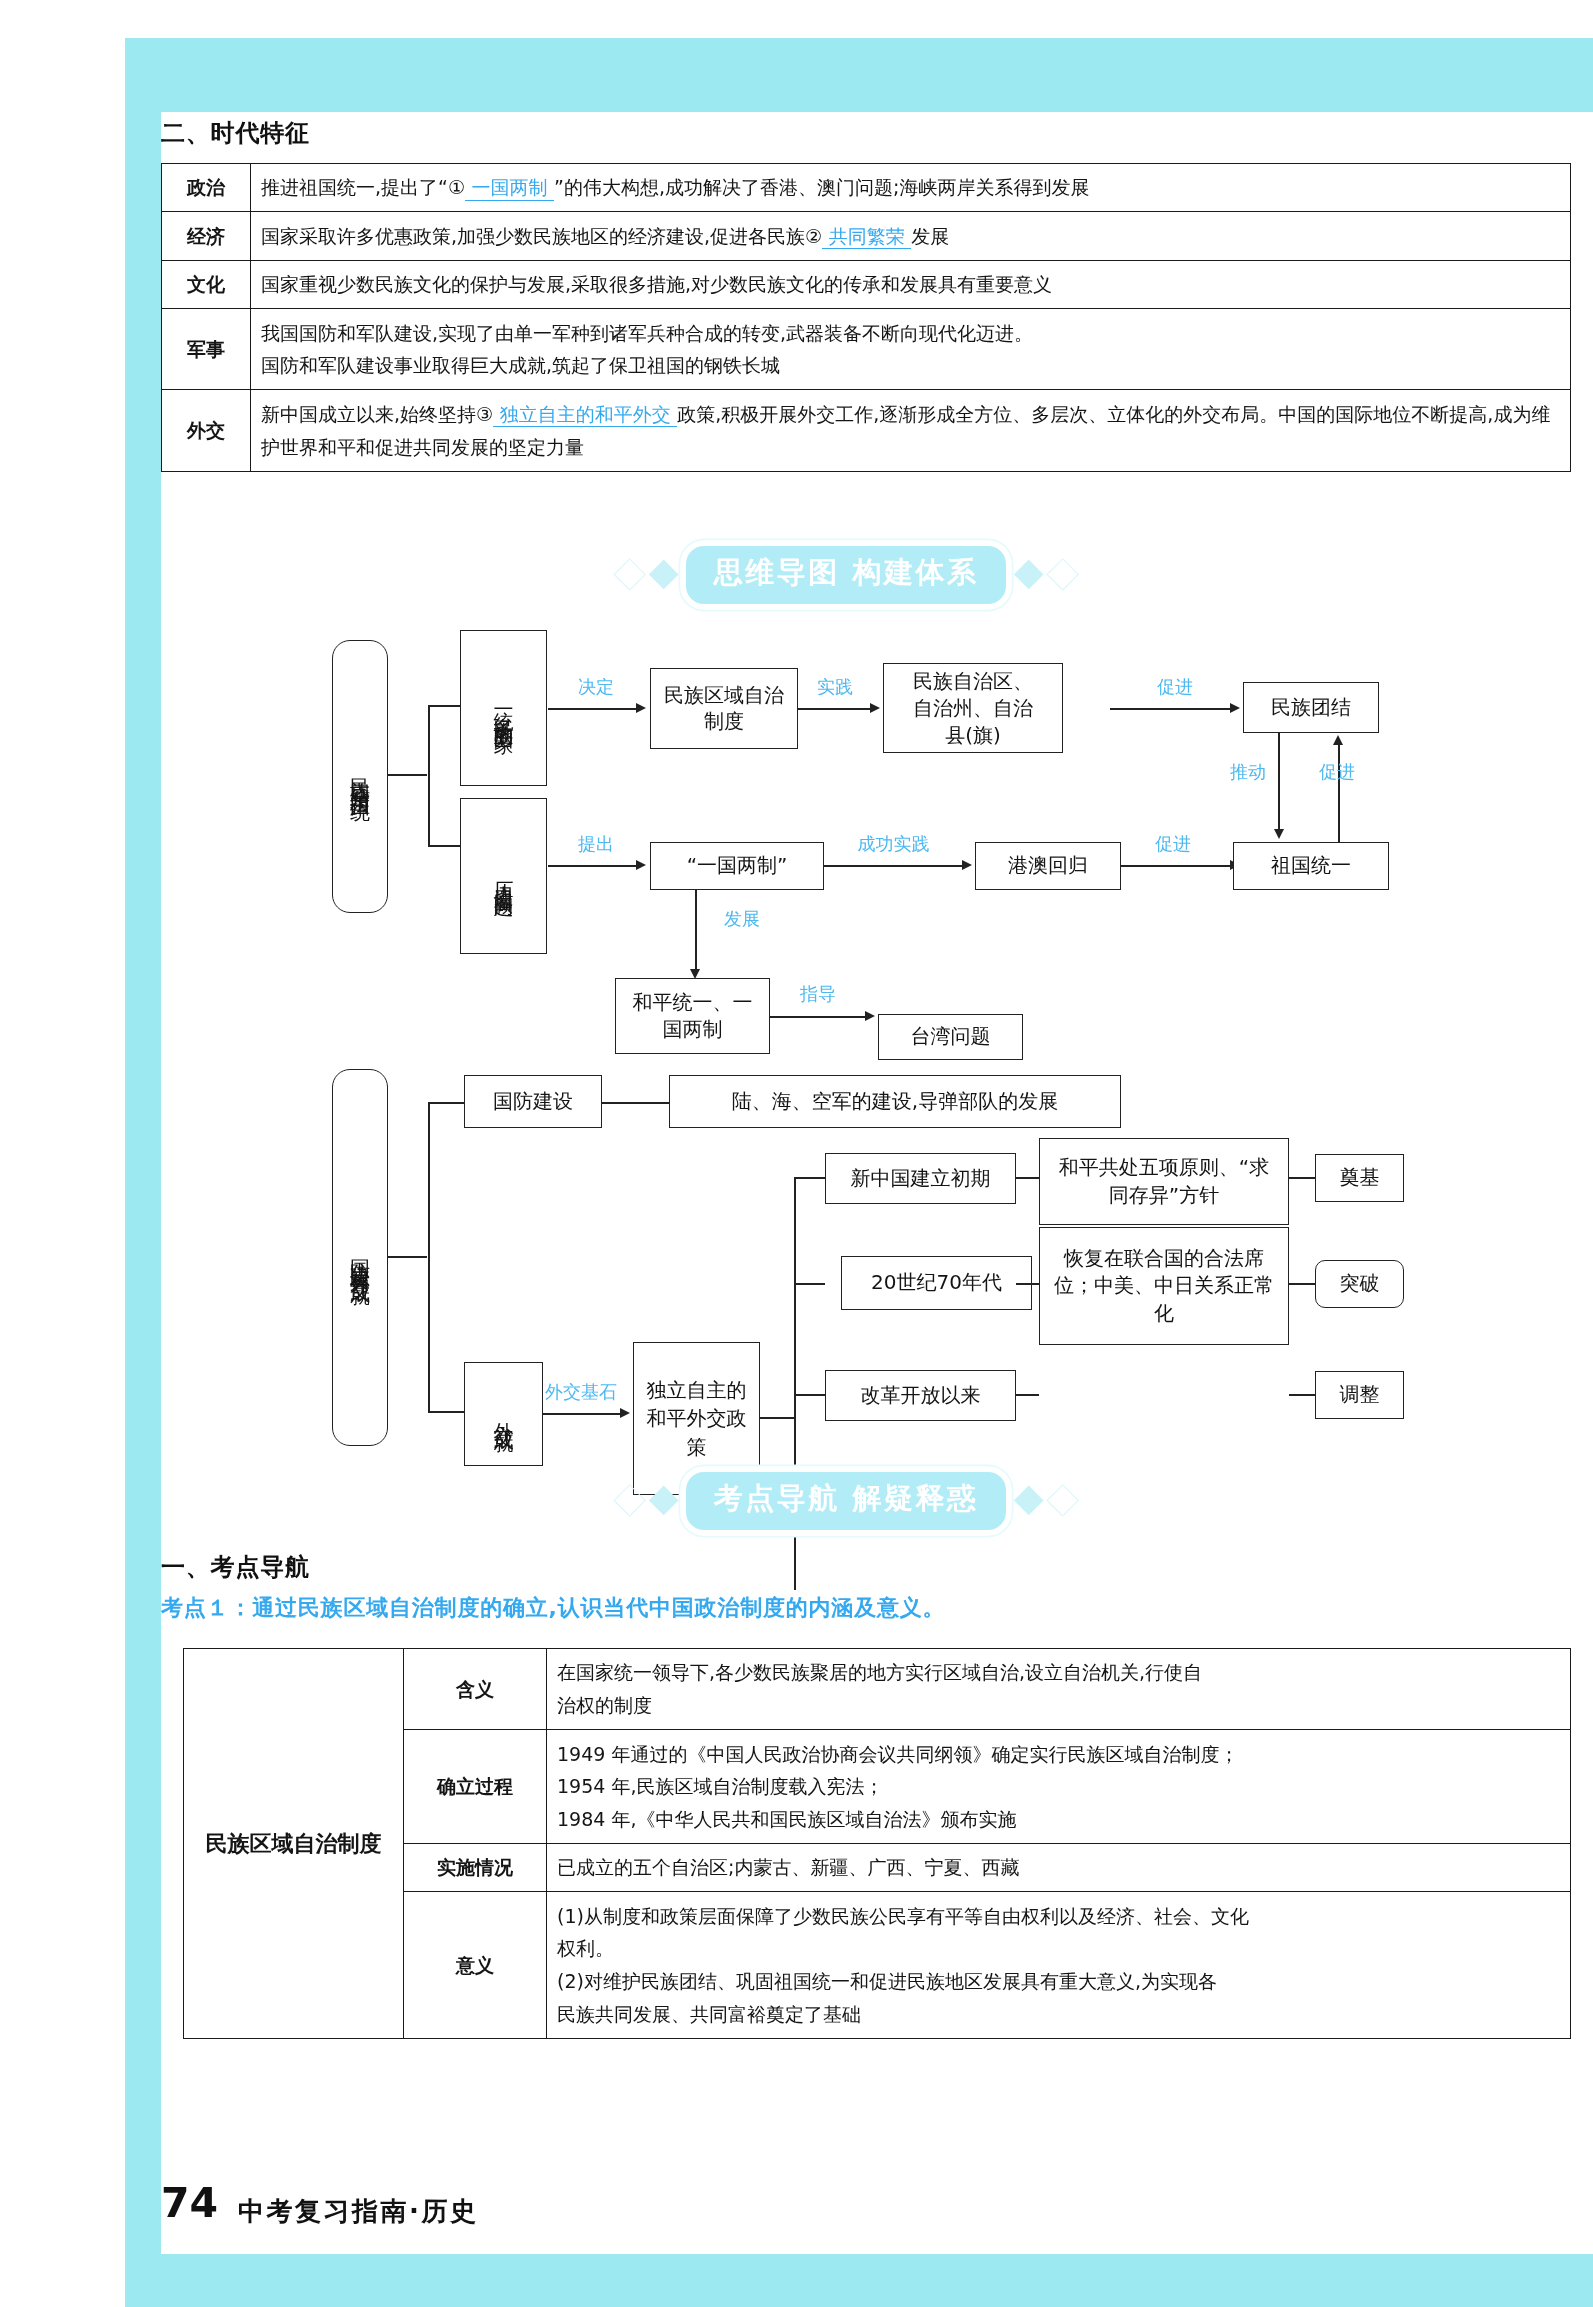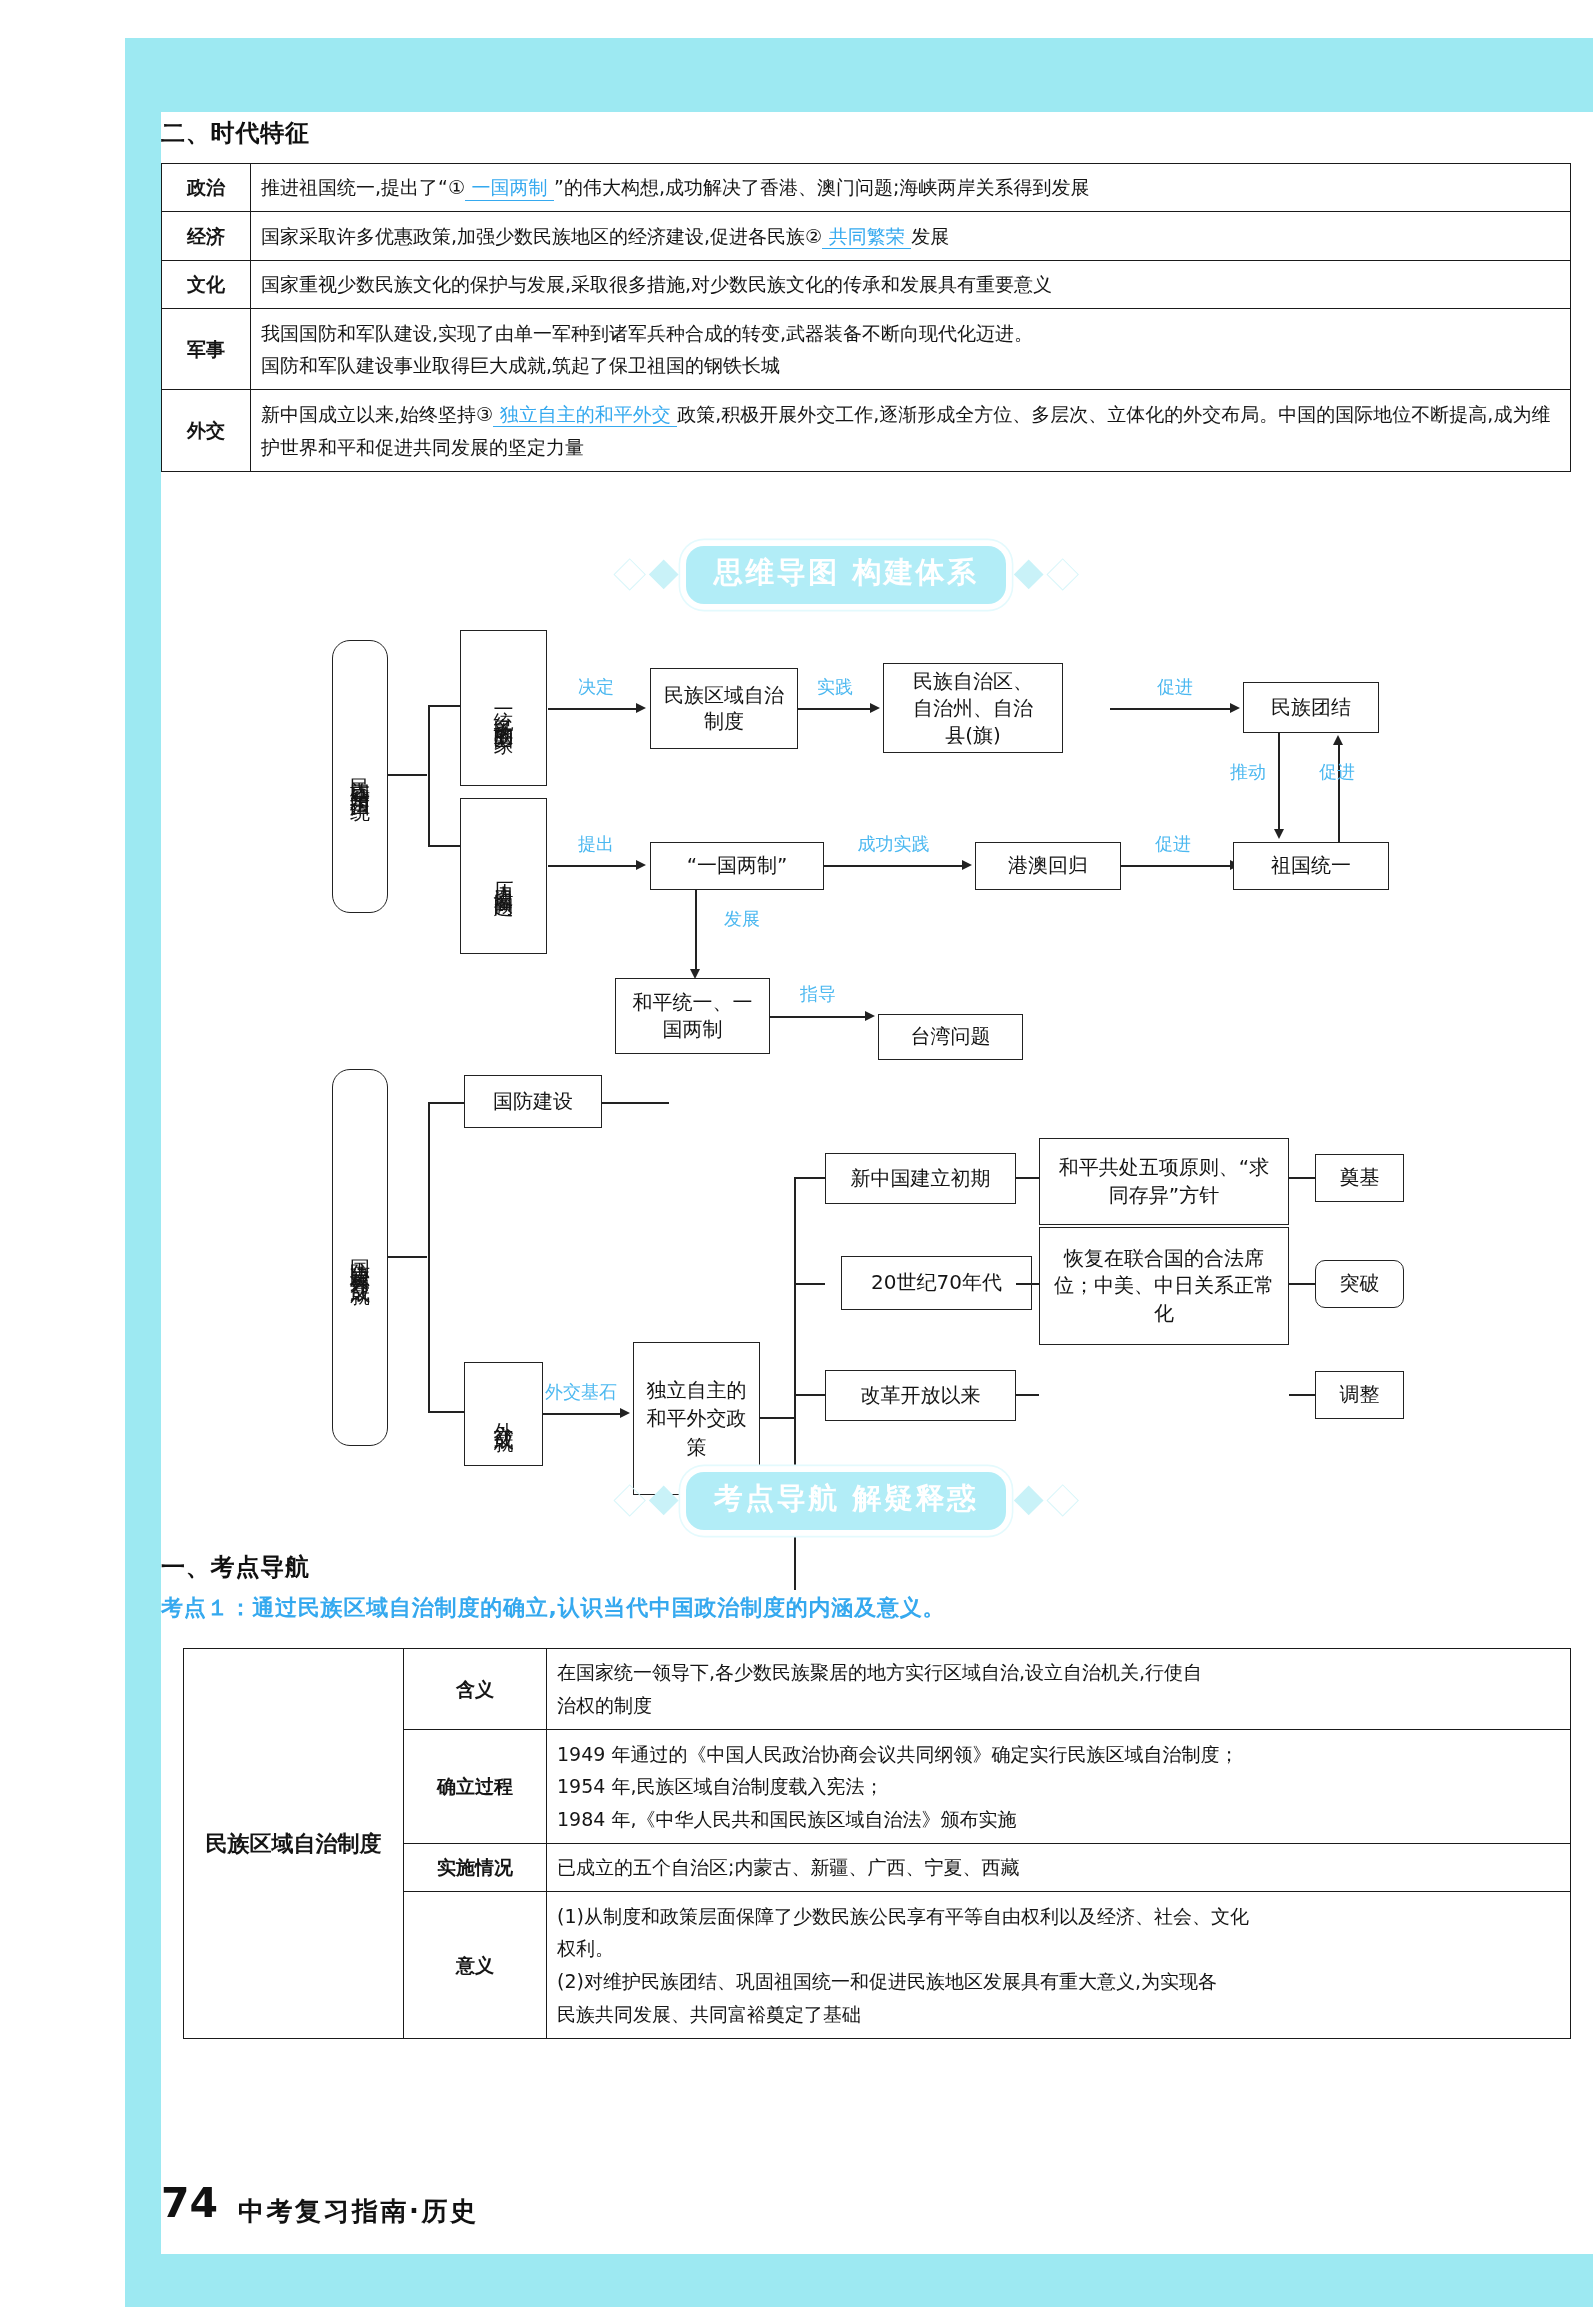--- a/index.html
+++ b/index.html
@@ -214,20 +214,21 @@
 
   <div class="node round vert" style="left:332px;top:1069px;width:56px;height:377px;">国防建设与外交成就</div>
 
   <div class="ln h" style="left:388px;top:1256px;width:39px;"></div>
   <div class="ln v" style="left:428px;top:1102px;height:309px;"></div>
   <div class="ln h" style="left:428px;top:1102px;width:36px;"></div>
   <div class="ln h" style="left:428px;top:1411px;width:36px;"></div>
 
   <div class="node" style="left:464px;top:1075px;width:138px;height:53px;">国防建设</div>
   <div class="ln h" style="left:602px;top:1102px;width:67px;"></div>
+  <div class="node" style="left:669px;top:1075px;width:452px;height:53px;">陆、海、空军的建设,导弹部队的发展</div>
 
   <div class="node vert" style="left:464px;top:1362px;width:79px;height:104px;">外交成就</div>
   <div class="ln h" style="left:543px;top:1413px;width:79px;"></div>
   <div class="arr r" style="left:620px;top:1408px;"></div>
   <div class="lbl" style="left:543px;top:1381px;width:76px;line-height:1.25;">外交基石</div>
 
   <div class="node" style="left:633px;top:1342px;width:127px;height:153px;padding:5px 3px;line-height:1.42;">独立自主的和平外交政策</div>
 
   <div class="ln h" style="left:760px;top:1417px;width:35px;"></div>
   <div class="ln v" style="left:794px;top:1177px;height:413px;"></div>

